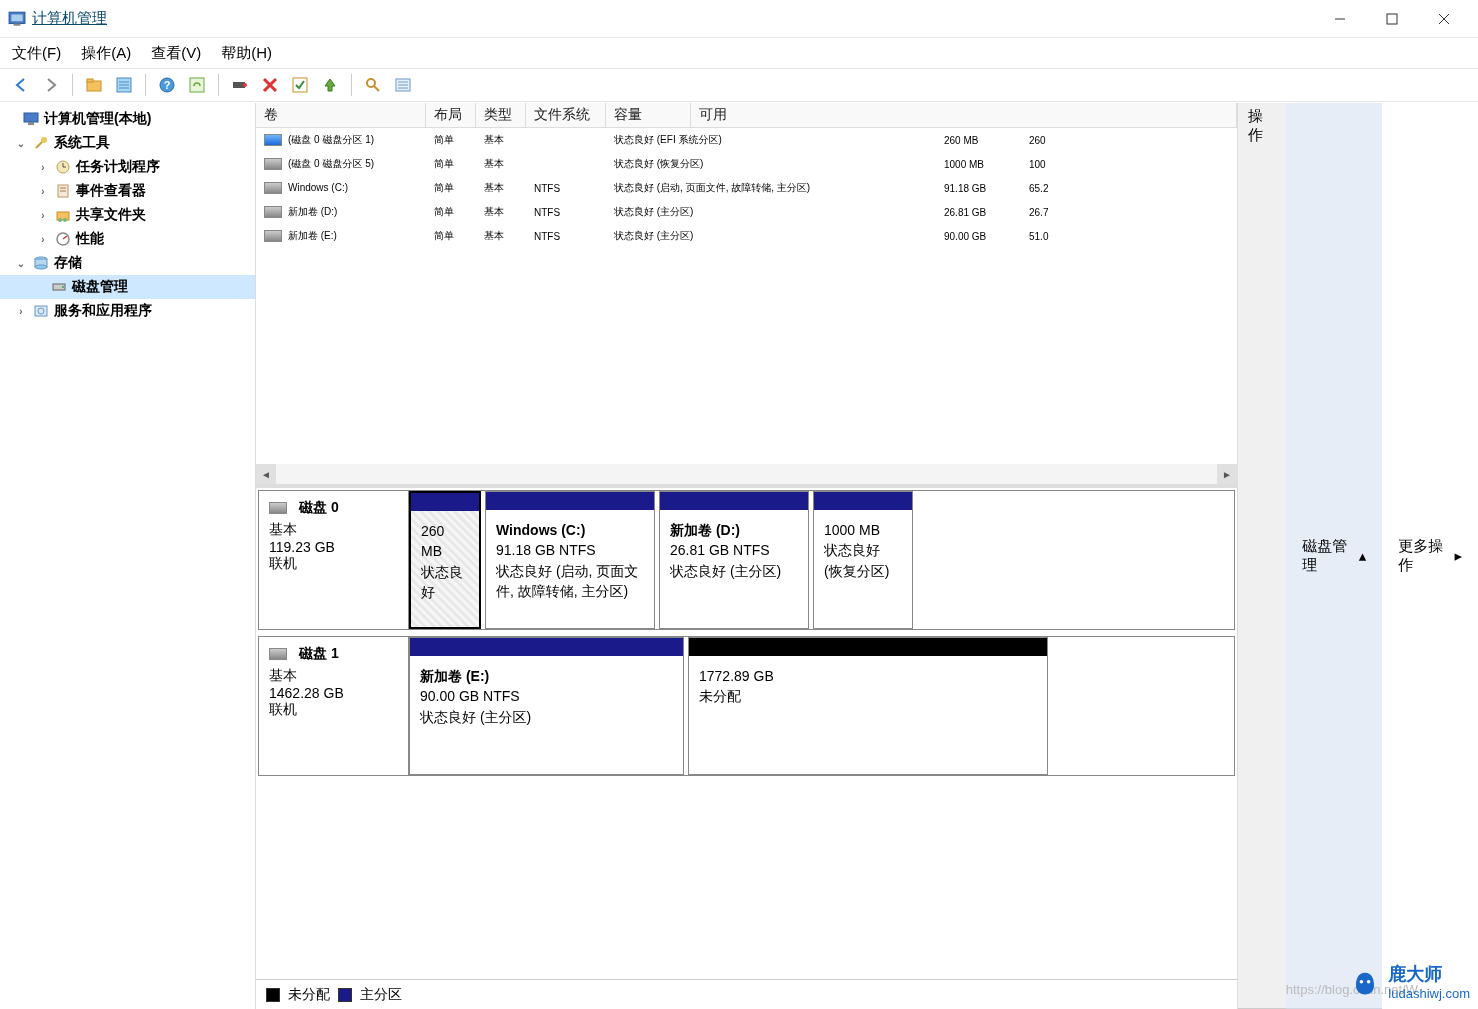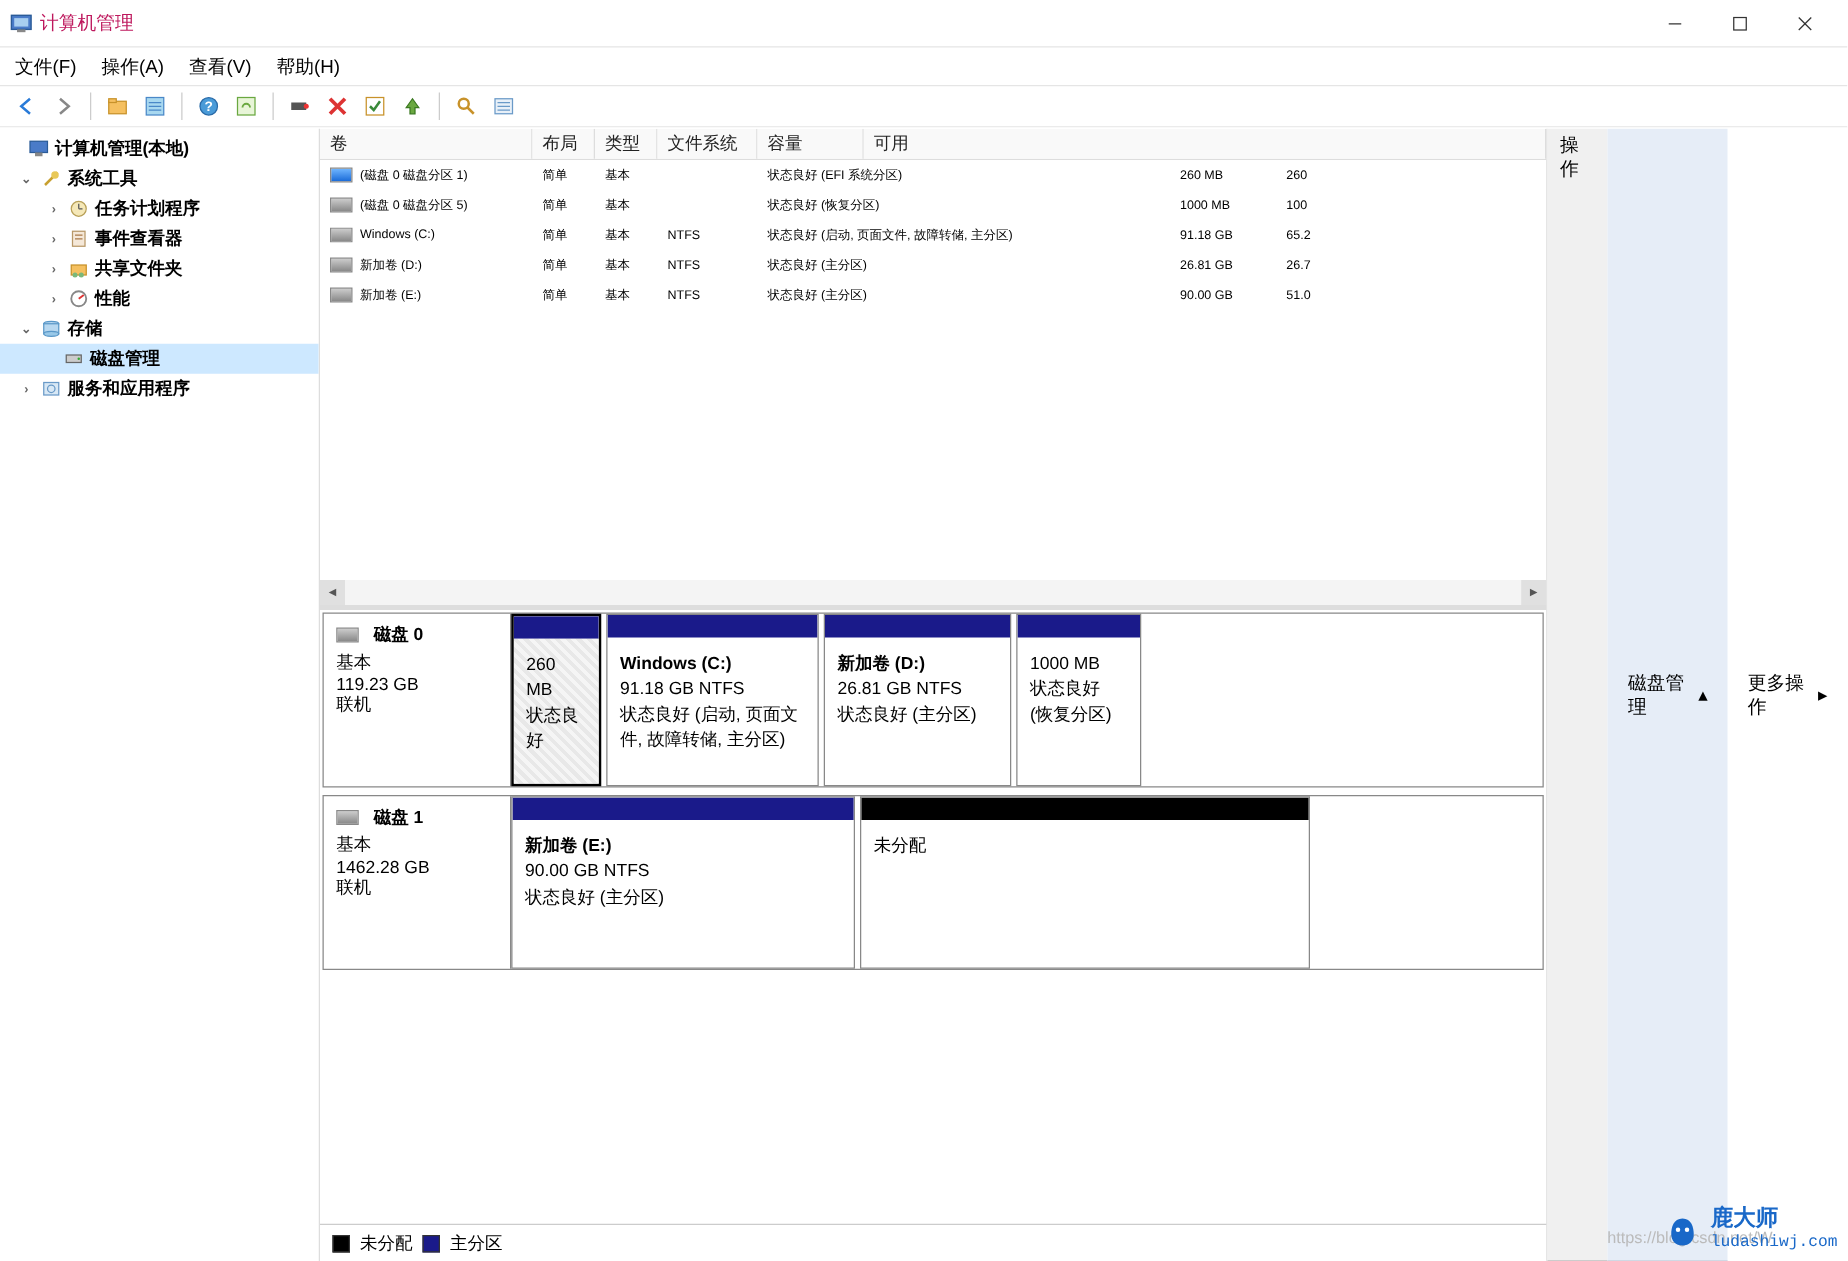--- a/index.html
+++ b/index.html
@@ -1,20 +1,20 @@
 <!DOCTYPE html>
 <html><head>
 <meta charset="utf-8">
 <style>
 * { box-sizing: border-box; margin: 0; padding: 0; }
 body { font-family: "Microsoft YaHei", "Segoe UI", sans-serif; font-size: 14px; background: #fff; color: #000; overflow: hidden; width: 1478px; height: 1009px; }
 
 .titlebar { height: 38px; display: flex; align-items: center; padding: 0 8px; border-bottom: 1px solid #e5e5e5; }
 .titlebar .icon { width: 18px; height: 18px; margin-right: 6px; }
-.titlebar .title { color: #be185d; font-size: 15px; flex: 1; }
+.titlebar .title { color: #0c4a6e; font-size: 15px; flex: 1; text-decoration: underline; }
 .winbtns { display: flex; }
 .winbtn { width: 52px; height: 38px; display: flex; align-items: center; justify-content: center; color: #666; }
 
 .menubar { height: 30px; display: flex; align-items: center; padding: 4px 12px; gap: 20px; font-size: 15px; }
 .menubar span { cursor: default; }
 
 .toolbar { height: 34px; border-top: 1px solid #e5e5e5; border-bottom: 1px solid #e5e5e5; display: flex; align-items: center; padding: 0 8px; gap: 4px; }
 .toolbtn { width: 26px; height: 26px; display: flex; align-items: center; justify-content: center; border-radius: 2px; }
 .toolsep { width: 1px; height: 22px; background: #ccc; margin: 0 4px; }
 
@@ -59,21 +59,21 @@
 .legend .sw { width: 14px; height: 14px; border: 1px solid #333; display: inline-block; }
 .legend .sw.black { background: #000; }
 .legend .sw.blue { background: #1a1a8a; }
 
 .actions { width: 240px; display: flex; flex-direction: row; }
 .actions-head { background: #f0f0f0; border-bottom: 1px solid #ccc; padding: 4px 10px; font-size: 15px; }
 .actions-item { padding: 6px 16px; display: flex; align-items: center; justify-content: space-between; font-size: 15px; cursor: default; }
 .actions-item.header { background: #e6edf7; border-bottom: 1px solid #d0d8e4; }
 
 .watermark { position: absolute; right: 60px; bottom: 12px; color: #bbb; font-size: 13px; }
-.brand { position: absolute; right: 8px; bottom: 8px; display: flex; align-items: center; gap: 4px; color: #1968c8; font-size: 13px; font-family: Liberation Mono, monospace; }
+.brand { position: absolute; right: 8px; bottom: 8px; display: flex; align-items: flex-start; gap: 4px; color: #1968c8; font-size: 13px; }
 .brand .deer { width: 38px; height: 36px; }
 </style>
 </head>
 <body>
 
 <div class="titlebar">
   <span class="icon">
     <svg viewBox="0 0 16 16" width="18" height="18">
         <rect x="1" y="2" width="14" height="10" fill="#4a7bc8" stroke="#2a5b98"></rect>
         <rect x="3" y="4" width="10" height="6" fill="#a8cff0"></rect>
@@ -410,20 +410,21 @@
               <div class="part-head"></div>
               <div class="part-body">
                 <div class="pname">新加卷  (E:)</div>
                 <div>90.00 GB NTFS</div>
                 <div>状态良好 (主分区)</div>
               </div>
             </div>
             <div class="part" style="width: 360px;">
               <div class="part-head black"></div>
               <div class="part-body">
+                <div>1772.89 GB</div>
                 <div>未分配</div>
               </div>
             </div>
           </div>
       </div>
     </div>
 
     <div class="legend">
       <span class="sw black"></span>
       <span>未分配</span>

